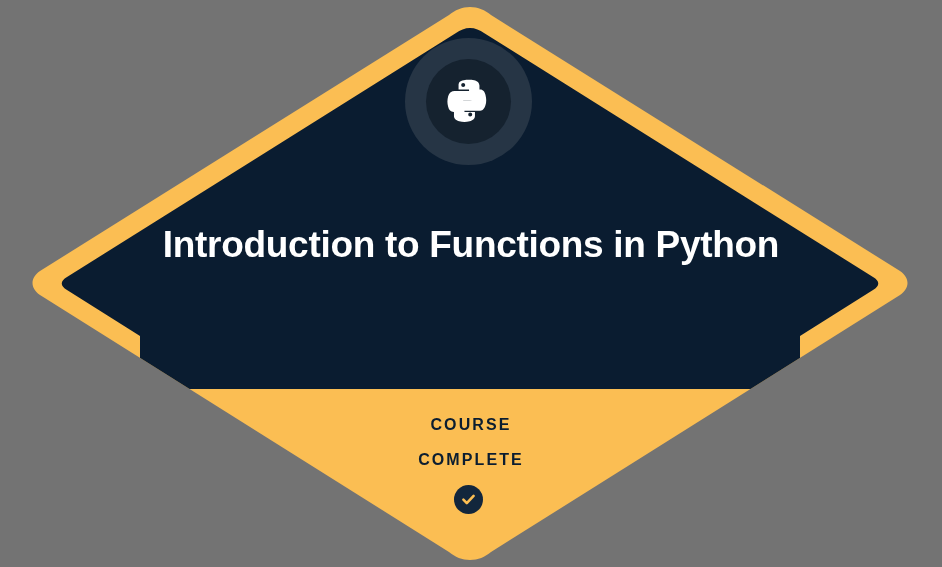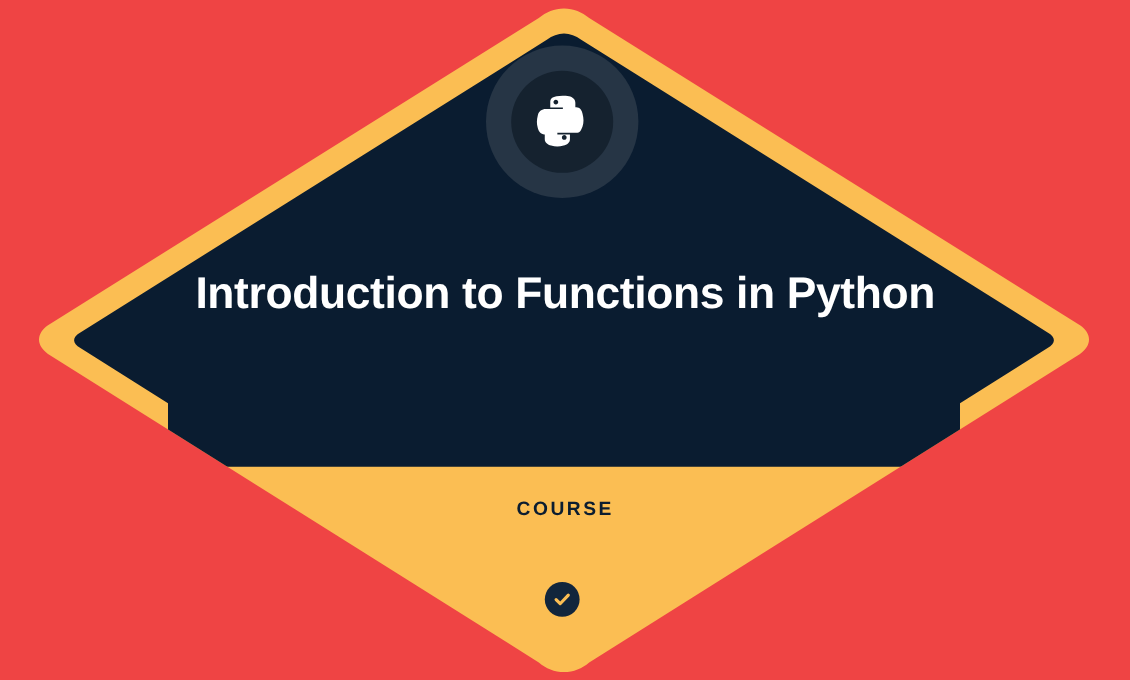--- a/index.html
+++ b/index.html
@@ -10,21 +10,21 @@
   body {
     width: 942px;
     height: 567px;
     overflow: hidden;
     font-family: "DejaVu Sans", sans-serif;
   }
   #badge-root {
     position: relative;
     width: 942px;
     height: 567px;
-    background: #ef4444;
+    background: #737373;
   }
   #badge-svg {
     position: absolute;
     left: 0;
     top: 0;
     width: 942px;
     height: 567px;
     display: block;
   }
   .overlay {
@@ -173,20 +173,21 @@
       <svg id="python-logo-icon" viewBox="0 0 48 48">
         <path fill="#FFFFFF" d="M23.7 3.2c-2.1 0-4.1.2-5.9.5-5.1.9-6.1 2.8-6.1 6.3v4.6h12.2v1.6H7.2c-3.5 0-6.6 2.1-7.6 6.1-1.1 4.6-1.2 7.5 0 12.3 0.9 3.6 2.9 6.1 6.4 6.1h4.2v-5.6c0-4 3.4-7.5 7.5-7.5h12.2c3.4 0 6.1-2.8 6.1-6.2V10c0-3.3-2.8-5.8-6.1-6.3-2.1-0.4-4.3-0.5-6.2-0.5zM17.1 7.1c1.3 0 2.3 1.1 2.3 2.3 0 1.3-1 2.3-2.3 2.3-1.3 0-2.3-1-2.3-2.3 0-1.3 1-2.3 2.3-2.3z" transform="translate(3.5,0) scale(0.86)"></path>
         <path fill="#FFFFFF" d="M40.3 16.2v5.4c0 4.2-3.5 7.7-7.5 7.7H20.6c-3.3 0-6.1 2.9-6.1 6.2v11.6c0 3.3 2.9 5.2 6.1 6.2 3.9 1.1 7.6 1.3 12.2 0 3.1-0.9 6.1-2.7 6.1-6.2v-4.6H26.7v-1.6h18.3c3.5 0 4.8-2.5 6.1-6.2 1.3-3.8 1.2-7.5 0-12.3-0.9-3.5-2.6-6.2-6.1-6.2h-4.7zM33.4 43.1c1.3 0 2.3 1 2.3 2.3 0 1.3-1 2.3-2.3 2.3-1.3 0-2.3-1-2.3-2.3 0-1.3 1-2.3 2.3-2.3z" transform="translate(-3.5,-1.5) scale(0.86)"></path>
       </svg>
     </div>
 
     <div id="course-title">Introduction to Functions in Python</div>
 
     <div id="status-block">
       <div class="status-line">COURSE</div>
+      <div class="status-line">COMPLETE</div>
     </div>
 
     <div id="check-badge">
       <svg id="check-mark-icon" viewBox="0 0 17 17">
         <path d="M3.4 8.7 L6.8 12.1 L13.6 4.9" fill="none" stroke="#FBBE53" stroke-width="2.6" stroke-linecap="round" stroke-linejoin="round"></path>
       </svg>
     </div>
 
   </div>
 </div>

